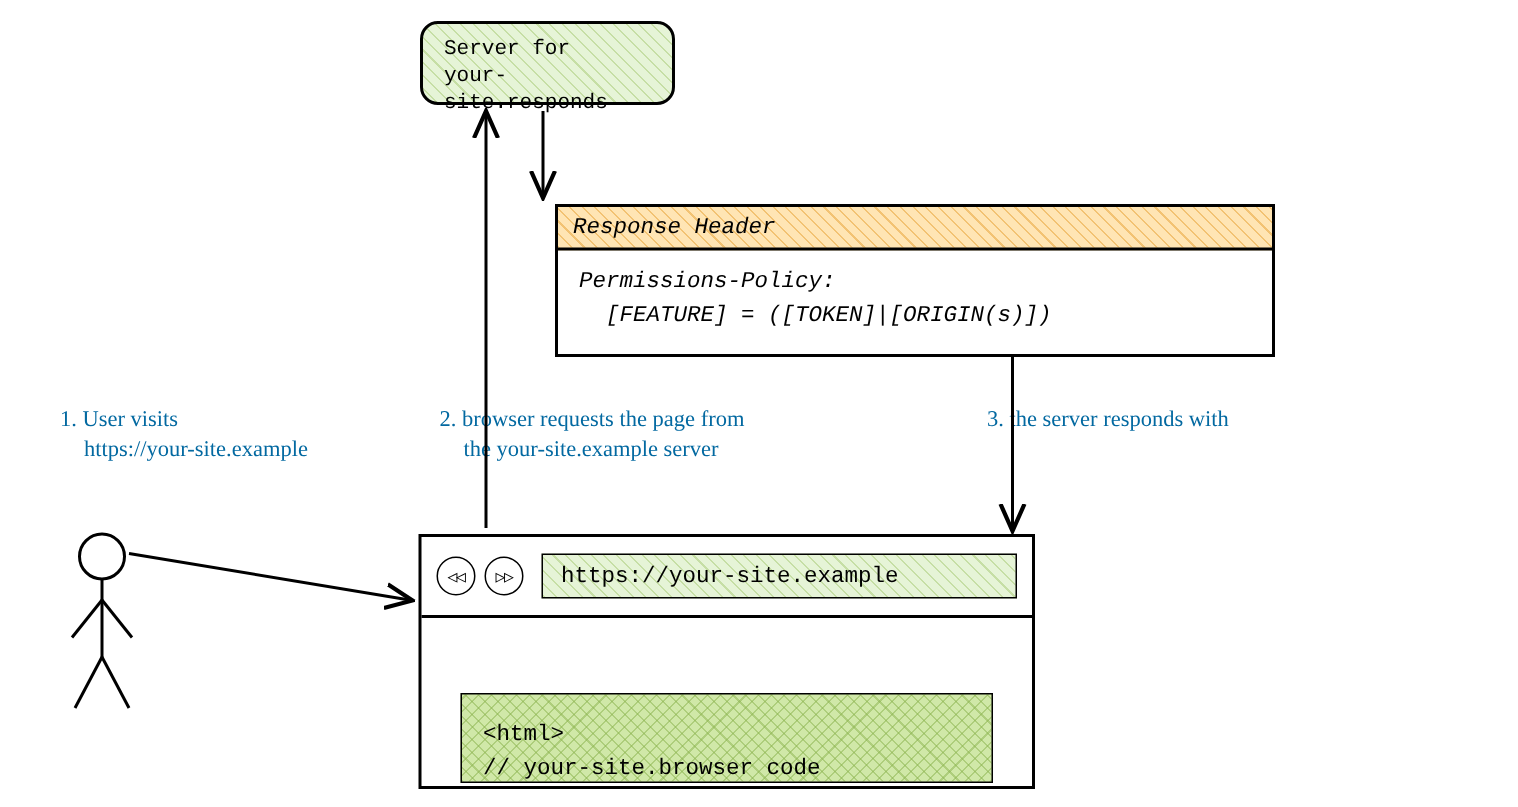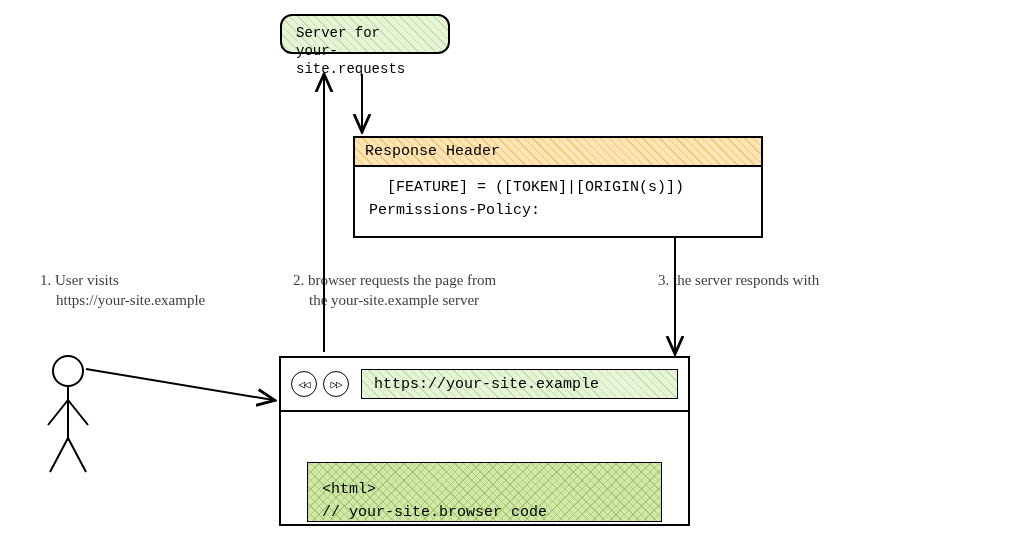--- a/index.html
+++ b/index.html
@@ -31,32 +31,33 @@
   .cross-green {
     background-color: #d0e8a8;
     background-image:
       repeating-linear-gradient(45deg, rgba(140,180,80,0.5) 0 1px, transparent 1px 6px),
       repeating-linear-gradient(-45deg, rgba(140,180,80,0.5) 0 1px, transparent 1px 6px);
   }
   .label {
     position: absolute;
     font-size: 15px;
     line-height: 1.35;
-    color: #404040;
+    color: #0369a1;
   }
   .server-box {
     left: 280px; top: 14px;
-    width: 170px; height: 40px;
+    width: 170px; height: 56px;
     padding: 8px 14px;
     font-size: 14px;
     line-height: 1.3;
   }
   .resp-box {
-    left: 353px; top: 136px;
-    width: 410px;
+    left: 370px; top: 136px;
+    width: 480px;
+    font-style: italic;
   }
   .resp-header {
     padding: 5px 10px;
     border-bottom: 2px solid #000;
     font-size: 15px;
   }
   .resp-body {
     padding: 10px 14px 14px;
     font-size: 15px;
     line-height: 1.5;
@@ -111,30 +112,30 @@
     left: 0; top: 0;
     width: 1012px; height: 538px;
     pointer-events: none;
   }
 </style>
 </head>
 <body>
 
 <div class="box rounded hatch-green server-box mono">
   <div>Server for</div>
-  <div>your-site.requests</div>
+  <div>your-site.responds</div>
 </div>
 
 <div class="box resp-box">
   <div class="resp-header hatch-orange mono">
     <span>Response Header</span>
   </div>
   <div class="resp-body mono">
+    <div>Permissions-Policy:</div>
     <div style="padding-left:18px">[FEATURE] = ([TOKEN]|[ORIGIN(s)])</div>
-    <div>Permissions-Policy:</div>
   </div>
 </div>
 
 <div class="label" style="left:40px; top:270px;">
   <div>1. User visits</div>
   <div style="padding-left:16px">https://your-site.example</div>
 </div>
 <div class="label" style="left:293px; top:270px;">
   <div>2. browser requests the page from</div>
   <div style="padding-left:16px">the your-site.example server</div>

